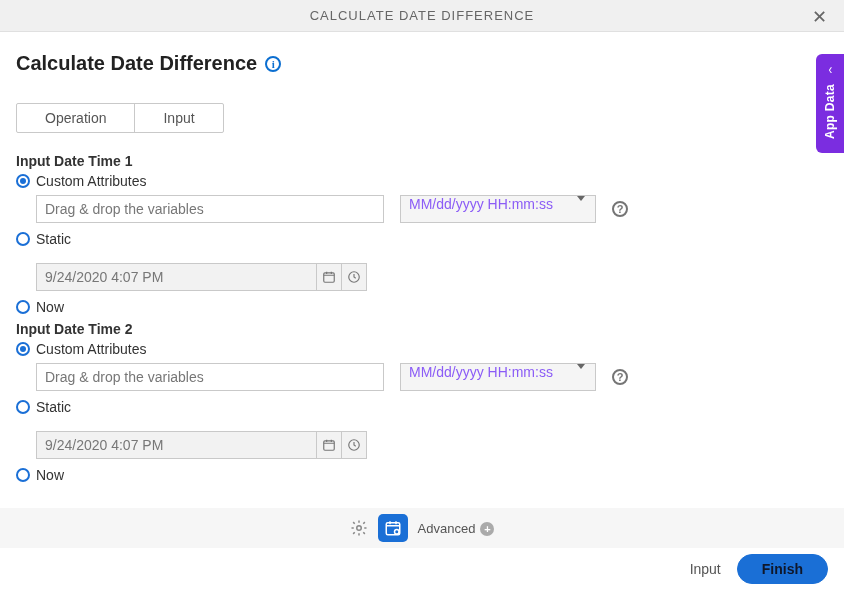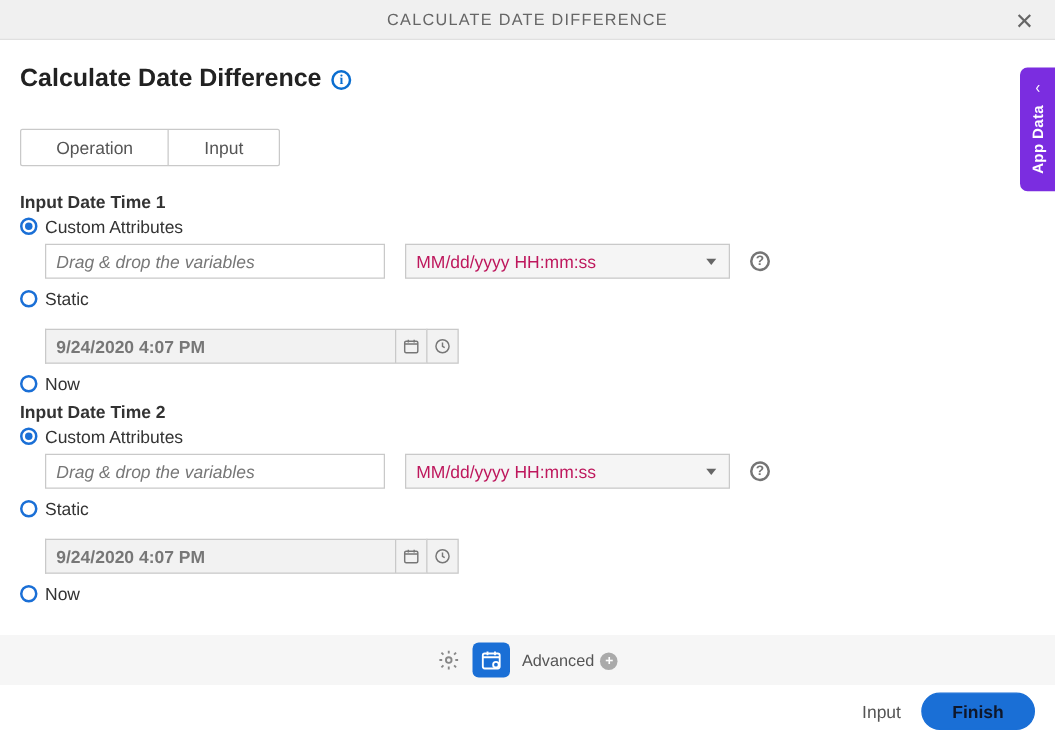--- a/index.html
+++ b/index.html
@@ -119,31 +119,30 @@
   .textish {
     border: 1px solid #c9c9c9;
     height: 28px;
     padding: 0 8px;
     display: flex;
     align-items: center;
     background: #fff;
     color: #777;
   }
   .drag-input {
-    width: 272px;
-    font-style: italic;
+    width: 348px;
   }
   .format-select {
-    width: 260px;
+    width: 196px;
     background: #f5f5f5;
-    color: #be185d;
+    color: #8b5cf6;
     border: 1px solid #c9c9c9;
     height: 28px;
     display: flex;
-    align-items: center;
+    align-items: flex-start;
     justify-content: space-between;
     padding: 0 8px;
   }
   .dropdown-arrow {
     display: inline-block;
     width: 0; height: 0;
     border-left: 4px solid transparent;
     border-right: 4px solid transparent;
     border-top: 5px solid #666;
     margin-right: 2px;
@@ -161,21 +160,20 @@
     font-weight: bold;
   }
   .static-input {
     width: 280px;
     background: #f2f2f2;
     color: #777;
   }
   .static-group {
     display: flex;
     margin: 16px 0 8px 20px;
-    font-weight: bold;
   }
   .static-group .static-input {
     border-right: none;
   }
   .icon-btn {
     width: 26px;
     height: 28px;
     border: 1px solid #c9c9c9;
     background: #f2f2f2;
     display: flex;

